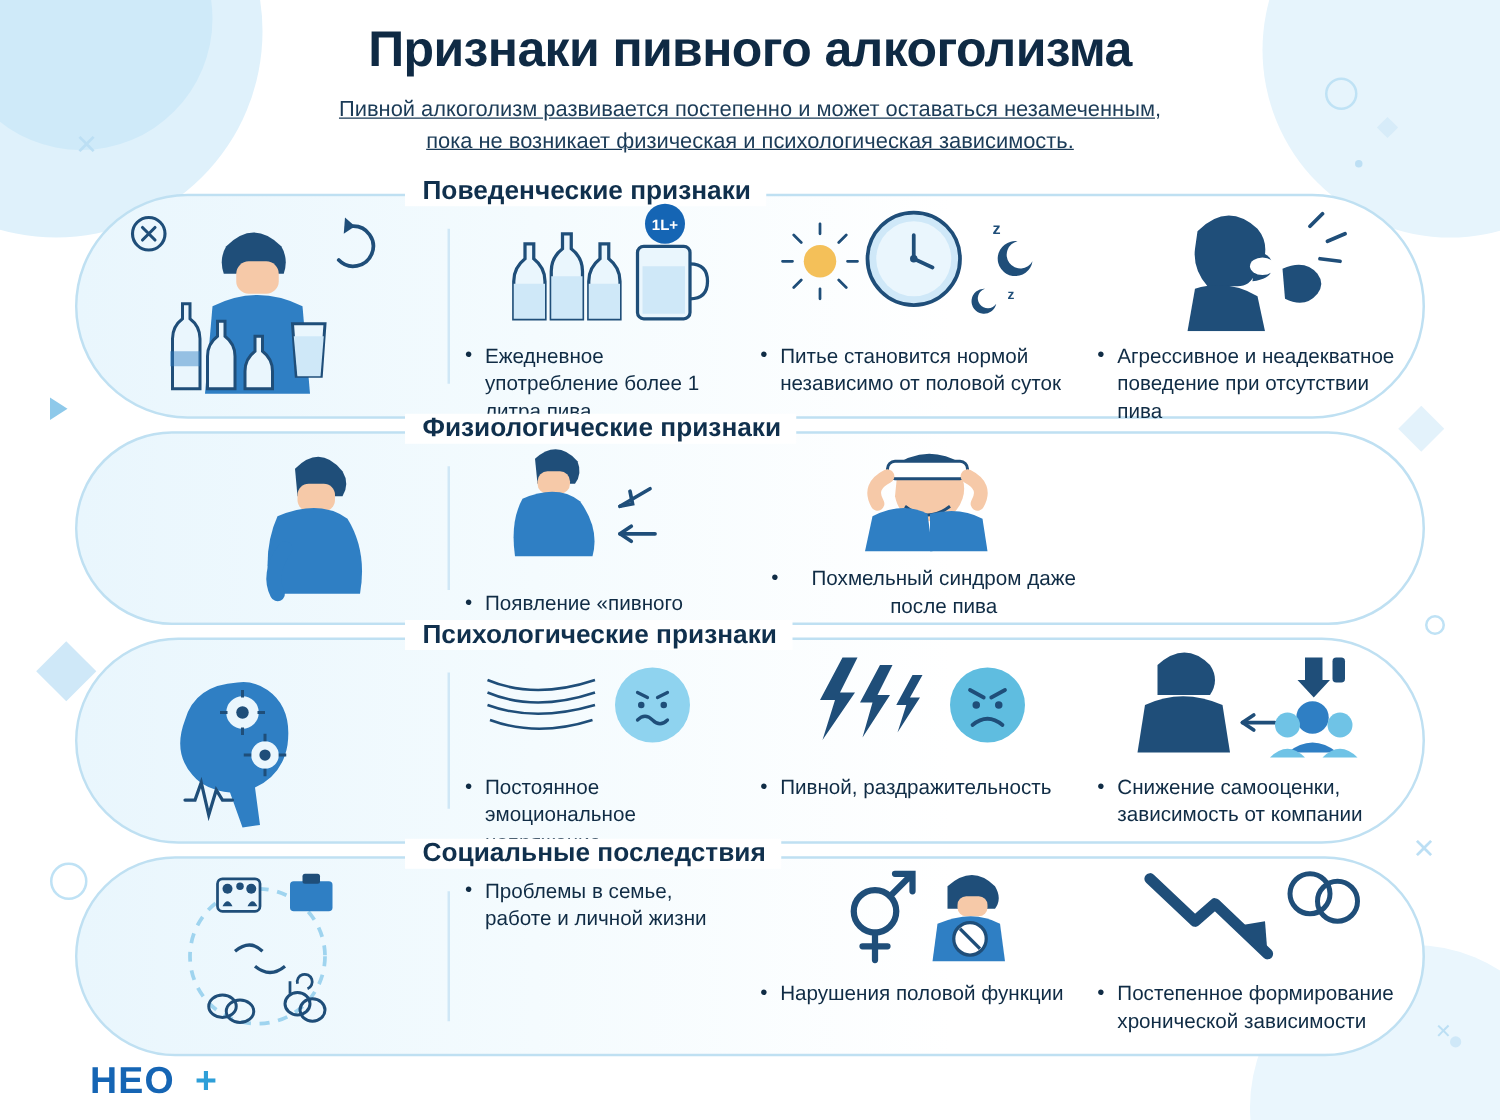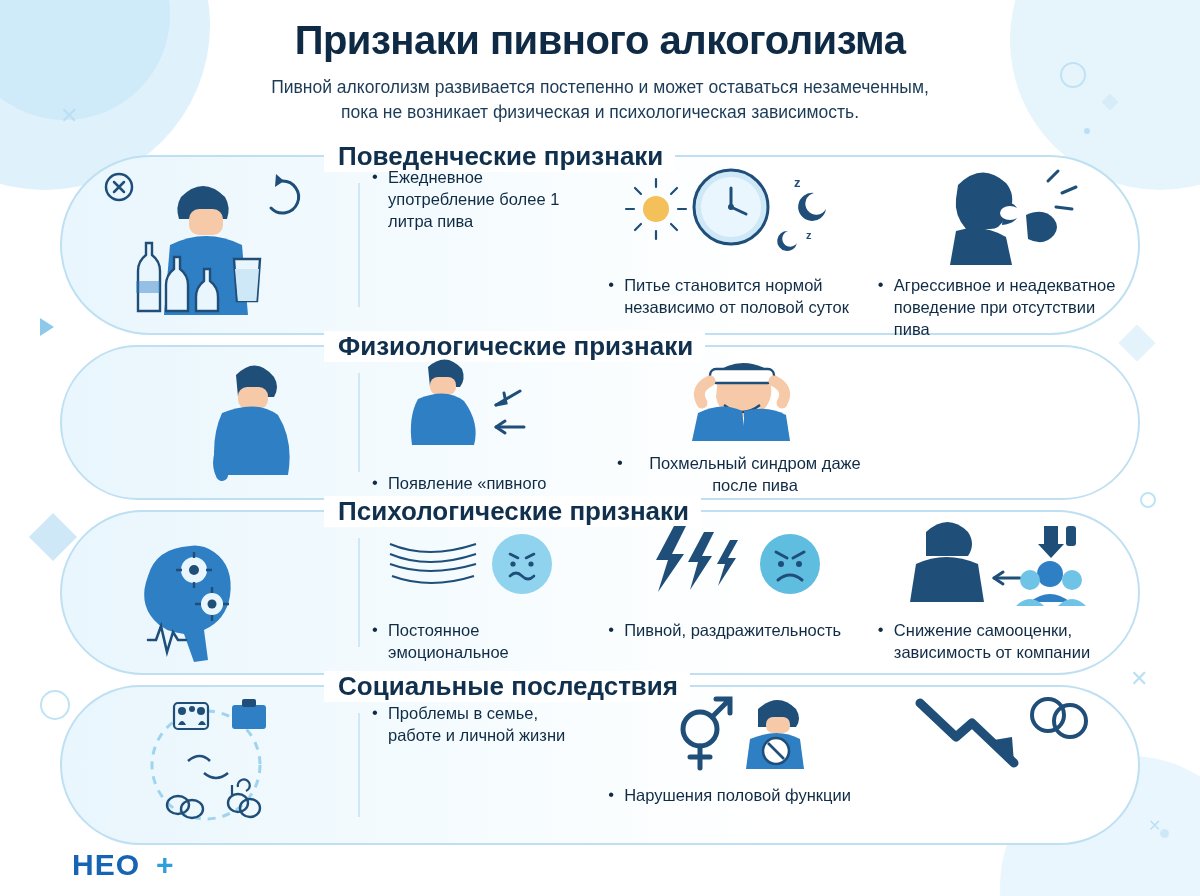--- a/index.html
+++ b/index.html
@@ -56,36 +56,36 @@
     border-bottom: 9px solid transparent;
     border-left: 14px solid #8ec9ea;
   }
 
   
   .header { position: absolute; left: 0; top: 18px; width: 1200px; text-align: center; }
   .title {
     font-size: 40px; font-weight: bold; color: #0f2a44; letter-spacing: -0.5px;
   }
   .subtitle {
-    margin-top: 12px; font-size: 17.5px; color: #1b3b57; line-height: 1.45;
+    margin-top: 12px; font-size: 17.5px; color: #1b3b57; line-height: 1.45; text-decoration: underline;
   }
 
   
   .section {
     position: absolute;
     left: 60px; width: 1080px;
     border: 2px solid #bfe0f2;
     border-radius: 90px;
     background: linear-gradient(90deg, #e9f6fd 0%, #f4fbfe 34%, #ffffff 65%);
   }
   .section-head {
     position: absolute; top: -16px; left: 262px;
     background: #ffffff;
     padding: 0 12px 0 14px;
-    font-size: 26px; font-weight: bold; color: #10304d;
+    font-size: 21px; font-weight: bold; color: #10304d;
     white-space: nowrap;
   }
   .sec-art {
     position: absolute; left: 24px; top: 0; width: 250px; height: 100%;
   }
   .sec-items {
     position: absolute; left: 300px; top: 0; right: 10px; height: 100%;
     display: flex; align-items: flex-start;
   }
   .divider {
@@ -179,20 +179,38 @@
           <path d="M60 98 l0 -12 6 0 0 12 q8 6 8 16 l0 40 -22 0 0 -40 q0 -10 8 -16z"></path>
           <path d="M88 112 l0 -12 6 0 0 12 q8 6 8 16 l0 26 -22 0 0 -26 q0 -10 8 -16z"></path>
           <path d="M118 124 l0 -12 6 0 0 12 q8 6 8 16 l0 14 -22 0 0 -14 q0 -10 8 -16z"></path>
         </g>
         <rect x="50" y="124" width="24" height="12" fill="#2f7fc4" opacity=".45"></rect>
       </svg>
     </div>
 
     <div class="sec-items">
       <div class="item" style="width:245px;">
+        <div class="art">
+          <svg viewBox="0 0 200 108" width="200" height="108">
+            <g stroke="#1f4e79" stroke-width="2.6" fill="#eaf6fd">
+              <path d="M40 50 l0 -12 7 0 0 12 q9 7 9 18 l0 30 -25 0 0 -30 q0 -11 9 -18z"></path>
+              <path d="M70 42 l0 -12 7 0 0 12 q9 7 9 18 l0 38 -25 0 0 -38 q0 -11 9 -18z"></path>
+              <path d="M100 50 l0 -12 7 0 0 12 q9 7 9 18 l0 30 -25 0 0 -30 q0 -11 9 -18z"></path>
+            </g>
+            <rect x="31" y="70" width="25" height="28" fill="#cfe8f8"></rect>
+            <rect x="61" y="64" width="25" height="34" fill="#cfe8f8"></rect>
+            <rect x="91" y="70" width="25" height="28" fill="#cfe8f8"></rect>
+
+            <rect x="130" y="40" width="42" height="58" rx="5" fill="#eaf6fd" stroke="#1f4e79" stroke-width="2.6"></rect>
+            <rect x="134" y="56" width="34" height="38" fill="#cfe8f8"></rect>
+            <path d="M172 54 q14 0 14 14 t-14 14" fill="none" stroke="#1f4e79" stroke-width="2.6"></path>
+            <circle cx="152" cy="22" r="16" fill="#1565b4"></circle>
+            <text x="152" y="27" font-size="12" font-weight="bold" fill="#ffffff" text-anchor="middle" font-family="Liberation Sans, sans-serif">1L+</text>
+          </svg>
+        </div>
         <div class="txt">Ежедневное употребление более 1 литра пива</div>
       </div>
 
       <div class="item" style="width:280px;">
         <div class="art">
           <svg viewBox="0 0 230 108" width="230" height="108">
 
             <circle cx="38" cy="52" r="13" fill="#f2b53c" opacity=".85"></circle>
             <g stroke="#1f4e79" stroke-width="2.2" stroke-linecap="round">
               <path d="M38 30 v-8 M38 74 v8 M16 52 h-8 M60 52 h8 M23 37 l-6 -6 M53 67 l6 6 M23 67 l-6 6 M53 37 l6 -6"></path>
@@ -428,20 +446,21 @@
         <div class="art">
           <svg viewBox="0 0 200 86" width="200" height="86">
             <path d="M22 14 l36 34 16 -14 42 40" fill="none" stroke="#1f4e79" stroke-width="9" stroke-linecap="round" stroke-linejoin="round"></path>
             <path d="M116 74 l-2 -26 -24 4z" fill="#1f4e79"></path>
             <g fill="none" stroke="#1f4e79" stroke-width="4">
               <circle cx="150" cy="26" r="16"></circle>
               <circle cx="172" cy="32" r="16"></circle>
             </g>
           </svg>
         </div>
+        <div class="txt">Постепенное формирование хронической зависимости</div>
       </div>
     </div>
   </div>
 
   <div class="logo">
     <span class="logo-text">НЕО</span>
     <span class="logo-plus">+</span>
   </div>
 
 </div>

